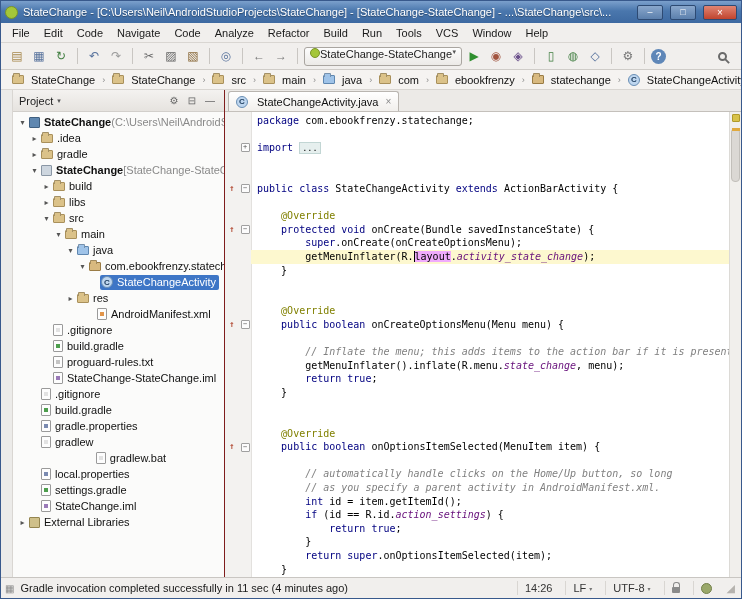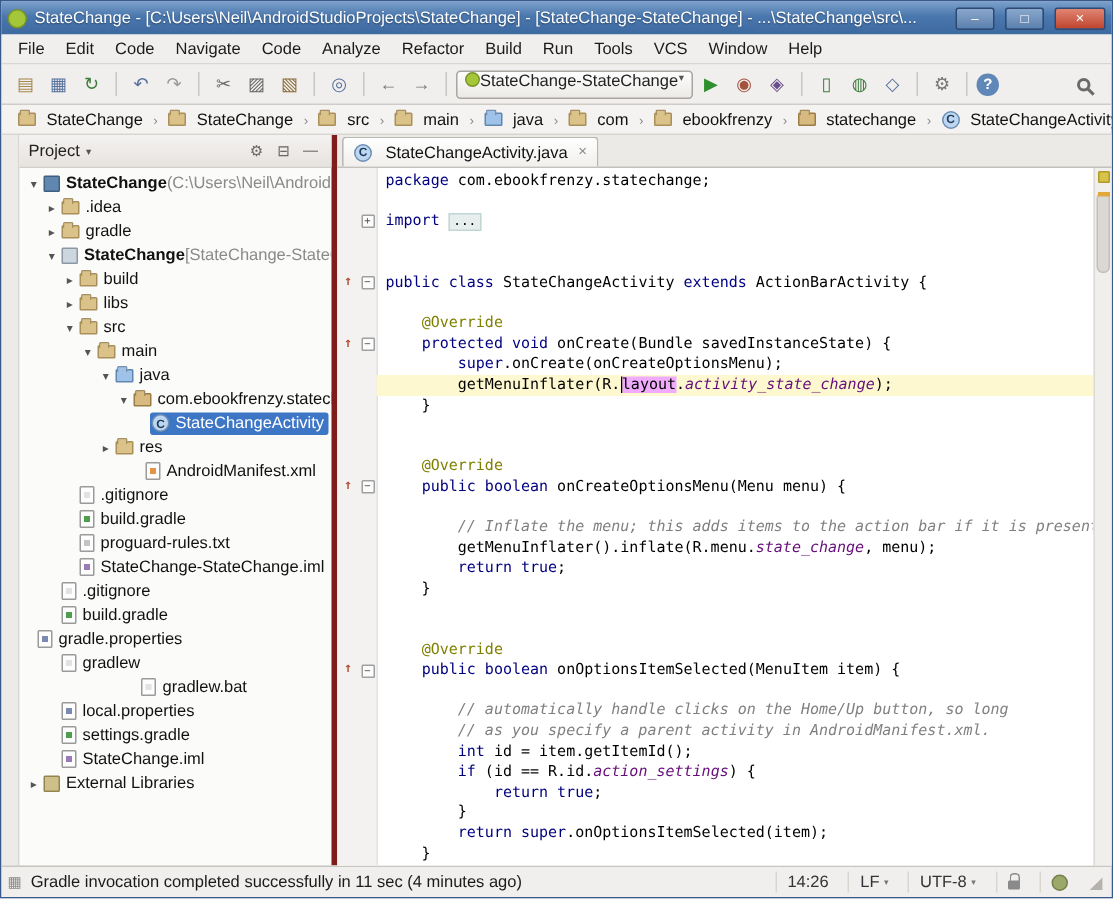--- a/index.html
+++ b/index.html
@@ -28,21 +28,21 @@
 .magnifier{width:9px;height:9px;border:2px solid #6a6a6a;border-radius:50%;position:relative;margin-right:8px}
 .magnifier::after{content:'';position:absolute;width:6px;height:2px;background:#6a6a6a;transform:rotate(45deg);right:-5px;bottom:-3px}
 
 .crumbs{height:20px;display:flex;align-items:center;padding:0 8px;gap:3px;border-bottom:1px solid #d9d6d2;background:#f5f3f1;flex:none;overflow:hidden;white-space:nowrap}
 .crumb{display:inline-flex;align-items:center;gap:3px;padding:1px 3px}
 .crumb-label{font-size:11px}
 .crumb-sep{color:#8a8a8a;font-size:9px;padding:0 1px}
 
 .main{flex:1;display:flex;min-height:0}
 .stripe-left{width:12px;background:#ecebe9;border-right:1px solid #d9d6d2;flex:none}
-.project{width:212px;background:#fbfbfa;display:flex;flex-direction:column;flex:none;border-right:4px solid #7f1d1d}
+.project{width:212px;background:#fbfbfa;display:flex;flex-direction:column;flex:none;border-right:1px solid #7f1d1d}
 .proj-header{height:22px;background:linear-gradient(#f4f2f0,#e6e3df);border-bottom:1px solid #d2cfcb;display:flex;align-items:center;padding:0 6px;gap:4px;flex:none}
 .proj-title{font-size:11px;color:#222}
 .proj-arrow{font-size:7px;color:#555}
 .proj-actions{margin-left:auto;display:flex;align-items:center;gap:2px}
 .phicon{width:16px;height:16px;display:flex;align-items:center;justify-content:center;font-size:10px;color:#666}
 .tree{flex:1;overflow:hidden;padding-top:2px}
 .trow{height:16px;display:flex;align-items:center;white-space:nowrap}
 .arrow{width:11px;text-align:center;font-size:8px;color:#555;flex:none}
 .rowwrap{display:flex;align-items:center;height:15px;padding:0 3px 0 1px;border-radius:2px}
 .rowwrap.sel{background:#3e76c6}
@@ -363,21 +363,21 @@
               <span class="tlabel">.gitignore</span>
             </span>
           </div>
           <div class="trow" style="padding-left: 16px;">
             <span class="arrow"></span>
             <span class="rowwrap">
               <span class="ic ic-gradle"></span>
               <span class="tlabel">build.gradle</span>
             </span>
           </div>
-          <div class="trow" style="">
+          <div class="trow" style="padding-left: 16px;">
             <span class="arrow"></span>
             <span class="rowwrap">
               <span class="ic ic-properties"></span>
               <span class="tlabel">gradle.properties</span>
             </span>
           </div>
           <div class="trow" style="padding-left: 16px;">
             <span class="arrow"></span>
             <span class="rowwrap">
               <span class="ic ic-file"></span>

